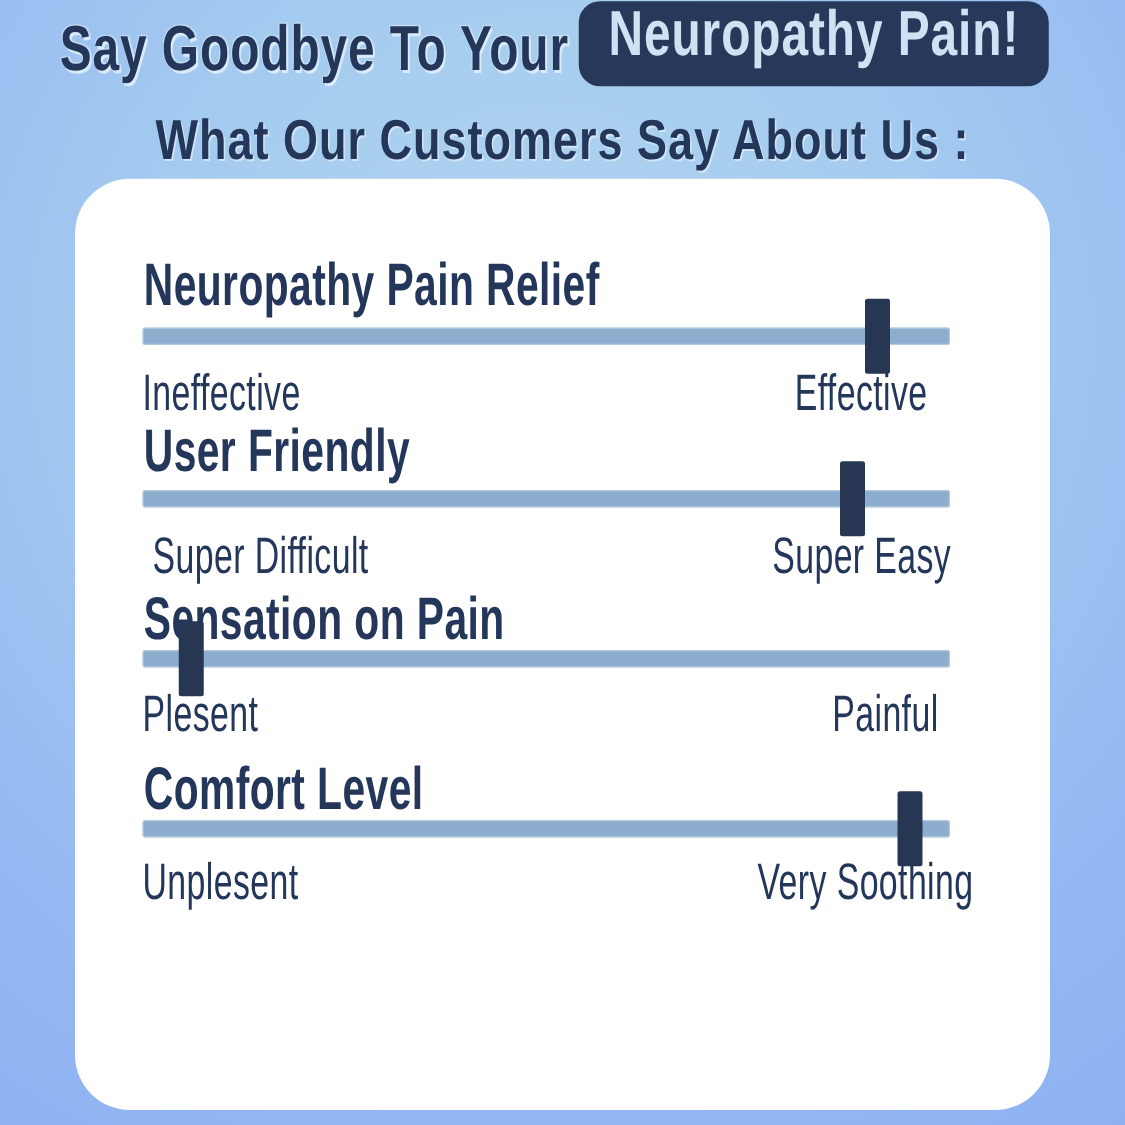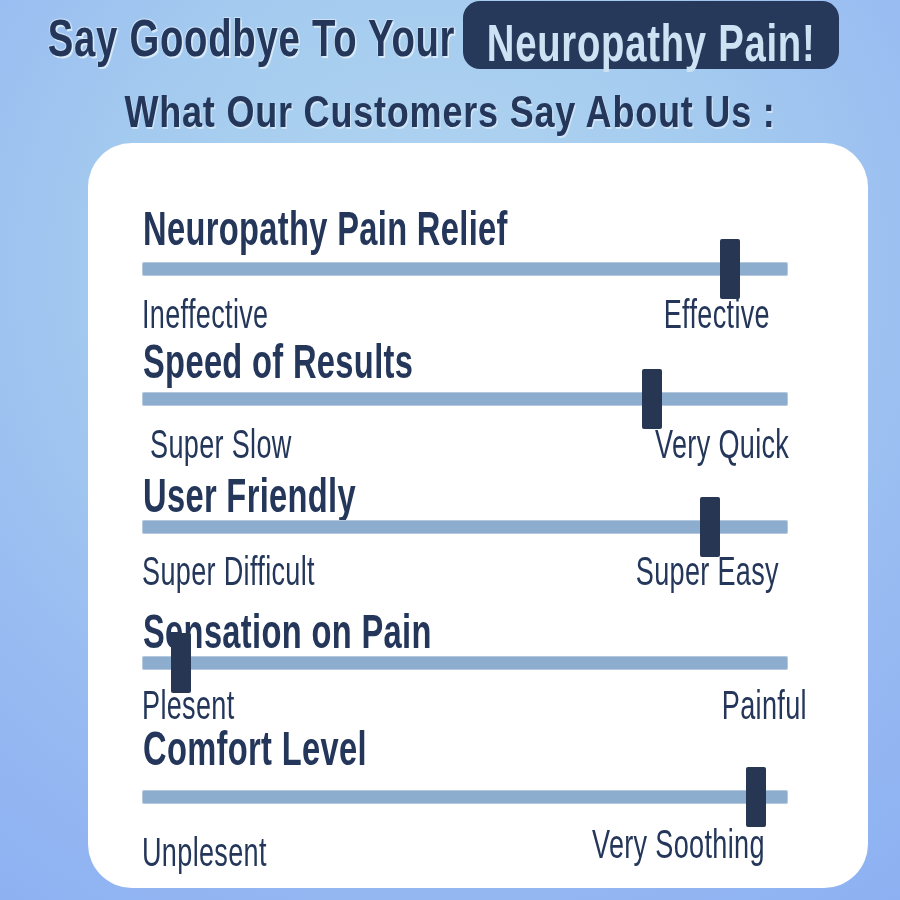--- a/index.html
+++ b/index.html
@@ -24,39 +24,39 @@
   .header-prefix{
     position:absolute;top:8px;right:445px;
     font-size:51px;font-weight:bold;line-height:1.2;white-space:nowrap;
     letter-spacing:1px;color:var(--navy);
     transform:scaleX(0.75);transform-origin:100% 0;
     text-shadow:2px 2px 0 var(--halo),-1px -1px 0 rgba(217,234,248,.65),2px -1px 0 rgba(217,234,248,.5);
   }
   .badge{
     position:absolute;left:463px;top:1px;width:376px;height:68px;
     background:var(--badge-bg);border-radius:17px;
-    display:flex;align-items:flex-end;justify-content:center;
+    display:flex;align-items:flex-start;justify-content:center;
   }
   .badge-text{
     font-size:51px;font-weight:bold;line-height:1;white-space:nowrap;
     letter-spacing:1px;color:var(--badge-text);
     transform:scaleX(0.75);transform-origin:50% 50%;
   }
   .header-subtitle{
     position:absolute;top:85px;left:0;width:900px;text-align:center;
     font-size:45px;font-weight:bold;line-height:1.2;white-space:nowrap;
     letter-spacing:1px;color:var(--navy);
     transform:scaleX(0.8);transform-origin:50% 0;
     text-shadow:1.5px 1.5px 0 rgba(217,234,248,.8);
   }
 
   
   .card{
     position:absolute;left:60px;top:143px;width:780px;height:745px;
-    background:var(--card-bg);border-radius:44px;margin-left:28px;
+    background:var(--card-bg);border-radius:44px;
   }
 
   .slider-row{position:absolute;left:54px;width:646px;height:140px}
   .slider-row:nth-of-type(1){top:58px}
   .slider-row:nth-of-type(2){top:191px}
   .slider-row:nth-of-type(3){top:325px}
   .slider-row:nth-of-type(4){top:461px}
   .slider-row:nth-of-type(5){top:578px}
 
   .metric-title{
@@ -118,27 +118,20 @@
 
 <main class="card" id="card">
     <div class="slider-row">
       <div class="metric-title">Neuropathy Pain Relief</div>
       <div class="track"></div>
       <div class="handle" style="left:calc(91% - 10px)"></div>
       <div class="label-left">Ineffective</div>
       <div class="label-right">Effective</div>
     </div>
     <div class="slider-row">
-      <div class="metric-title">Speed of Results</div>
-      <div class="track"></div>
-      <div class="handle" style="left:calc(79% - 10px)"></div>
-      <div class="label-left">Super Slow</div>
-      <div class="label-right">Very Quick</div>
-    </div>
-    <div class="slider-row">
       <div class="metric-title">User Friendly</div>
       <div class="track"></div>
       <div class="handle" style="left:calc(88% - 10px)"></div>
       <div class="label-left">Super Difficult</div>
       <div class="label-right">Super Easy</div>
     </div>
     <div class="slider-row">
       <div class="metric-title">Sensation on Pain</div>
       <div class="track"></div>
       <div class="handle" style="left:calc(6% - 10px)"></div>

